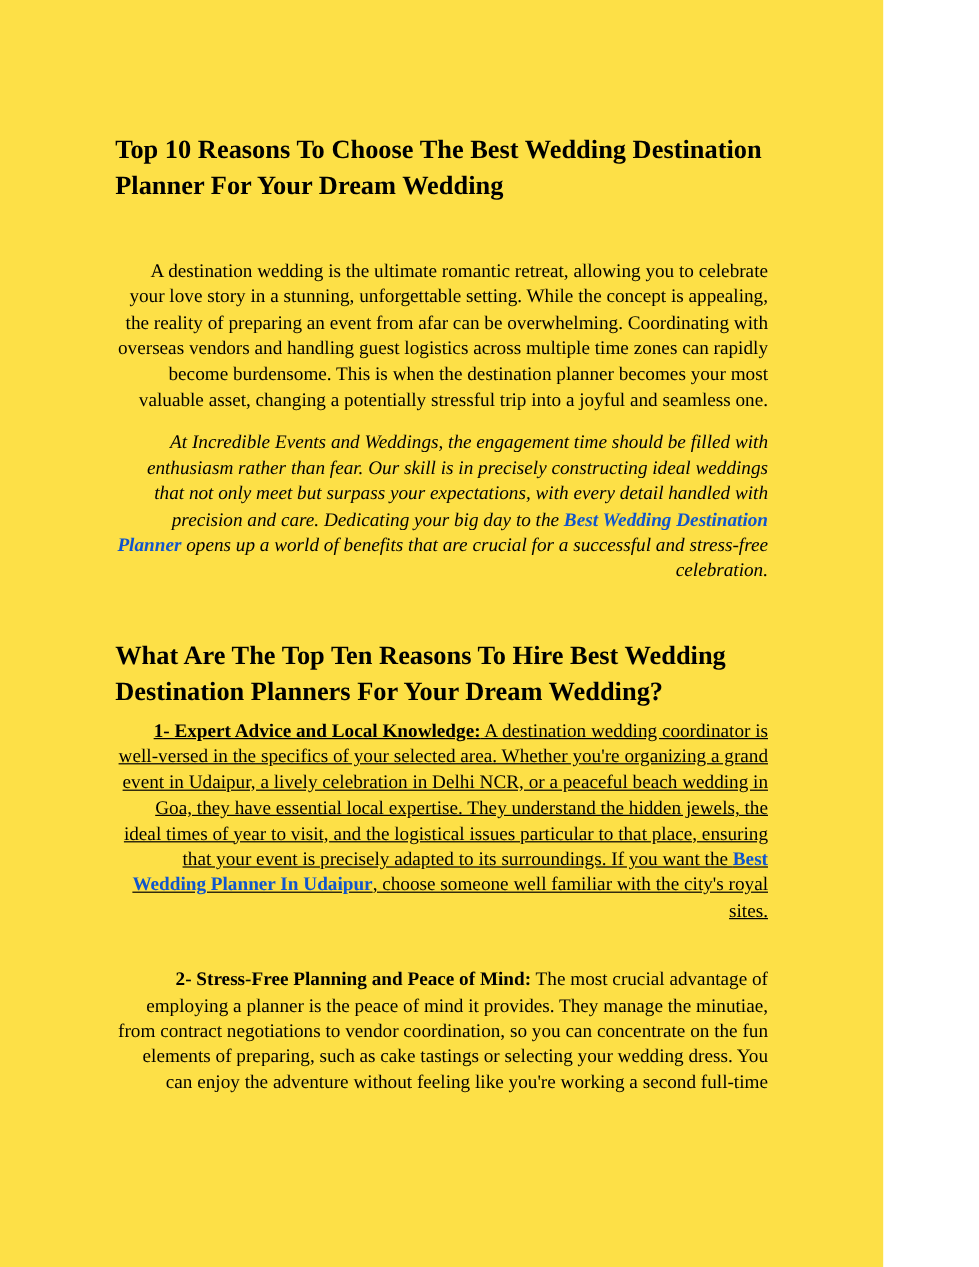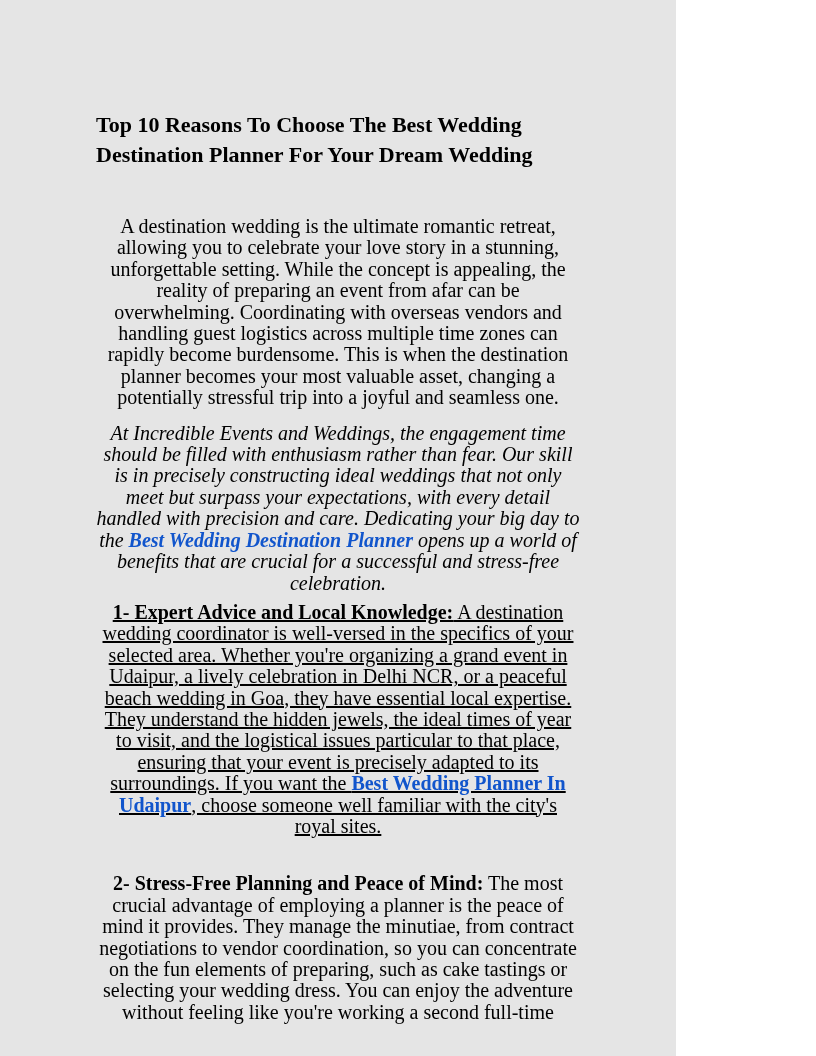--- a/index.html
+++ b/index.html
@@ -2,46 +2,46 @@
 <html><head>
 <meta charset="utf-8">
 <style>
   html, body {
     margin: 0;
     padding: 0;
     background: #ffffff;
   }
   .page {
     position: relative;
-    width: 676px;
+    width: 736px;
     height: 1056px;
     box-sizing: border-box;
     padding: 96px;
-    background: #e5e5e5;
+    background: #fde047;
     font-family: "Liberation Serif", "DejaVu Serif", serif;
     color: #000000;
     overflow: hidden;
   }
   h1.doc-title {
     font-size: 22px;
     line-height: 30px;
     font-weight: bold;
     margin: 14px 0 0 0;
   }
   h2.section-heading {
     font-size: 22px;
     line-height: 30px;
     font-weight: bold;
     margin: 44px 0 0 0;
   }
   p.body-para {
-    font-size: 20px;
+    font-size: 16px;
     line-height: 21.4px;
     margin: 0;
-    text-align: center;
+    text-align: right;
   }
   p.para-1 { margin-top: 46px; }
   p.para-2 { margin-top: 14px; font-style: italic; }
   p.para-3 { margin-top: 8px; text-decoration: underline; }
   p.para-4 { margin-top: 36px; }
   .bold-lead { font-weight: bold; }
   a.doc-link {
     color: #1155cc;
     font-weight: bold;
     text-decoration: none;
@@ -52,18 +52,19 @@
 <body>
 
 <div class="page">
 
   <h1 class="doc-title">Top 10 Reasons To Choose The Best Wedding Destination Planner For Your Dream Wedding</h1>
 
   <p class="body-para para-1">A destination wedding is the ultimate romantic retreat, allowing you to celebrate your love story in a stunning, unforgettable setting. While the concept is appealing, the reality of preparing an event from afar can be overwhelming. Coordinating with overseas vendors and handling guest logistics across multiple time zones can rapidly become burdensome. This is when the destination planner becomes your most valuable asset, changing a potentially stressful trip into a joyful and seamless one.</p>
 
   <p class="body-para para-2"><span>At Incredible Events and Weddings, the engagement time should be filled with enthusiasm rather than fear. Our skill is in precisely constructing ideal weddings that not only meet but surpass your expectations, with every detail handled with precision and care. Dedicating your big day to the </span><a class="doc-link" href="#">Best Wedding Destination Planner</a><span> opens up a world of benefits that are crucial for a successful and stress-free celebration.</span></p>
 
+  <h2 class="section-heading">What Are The Top Ten Reasons To Hire Best Wedding Destination Planners For Your Dream Wedding?</h2>
 
   <p class="body-para para-3"><span class="bold-lead">1- Expert Advice and Local Knowledge:</span><span> A destination wedding coordinator is well-versed in the specifics of your selected area. Whether you're organizing a grand event in Udaipur, a lively celebration in Delhi NCR, or a peaceful beach wedding in Goa, they have essential local expertise. They understand the hidden jewels, the ideal times of year to visit, and the logistical issues particular to that place, ensuring that your event is precisely adapted to its surroundings. If you want the </span><a class="doc-link" href="#">Best Wedding Planner In Udaipur</a><span>, choose someone well familiar with the city's royal sites.</span></p>
 
   <p class="body-para para-4"><span class="bold-lead">2- Stress-Free Planning and Peace of Mind:</span><span> The most crucial advantage of employing a planner is the peace of mind it provides. They manage the minutiae, from contract negotiations to vendor coordination, so you can concentrate on the fun elements of preparing, such as cake tastings or selecting your wedding dress. You can enjoy the adventure without feeling like you're working a second full-time</span></p>
 
 </div>
 
 </body></html>

